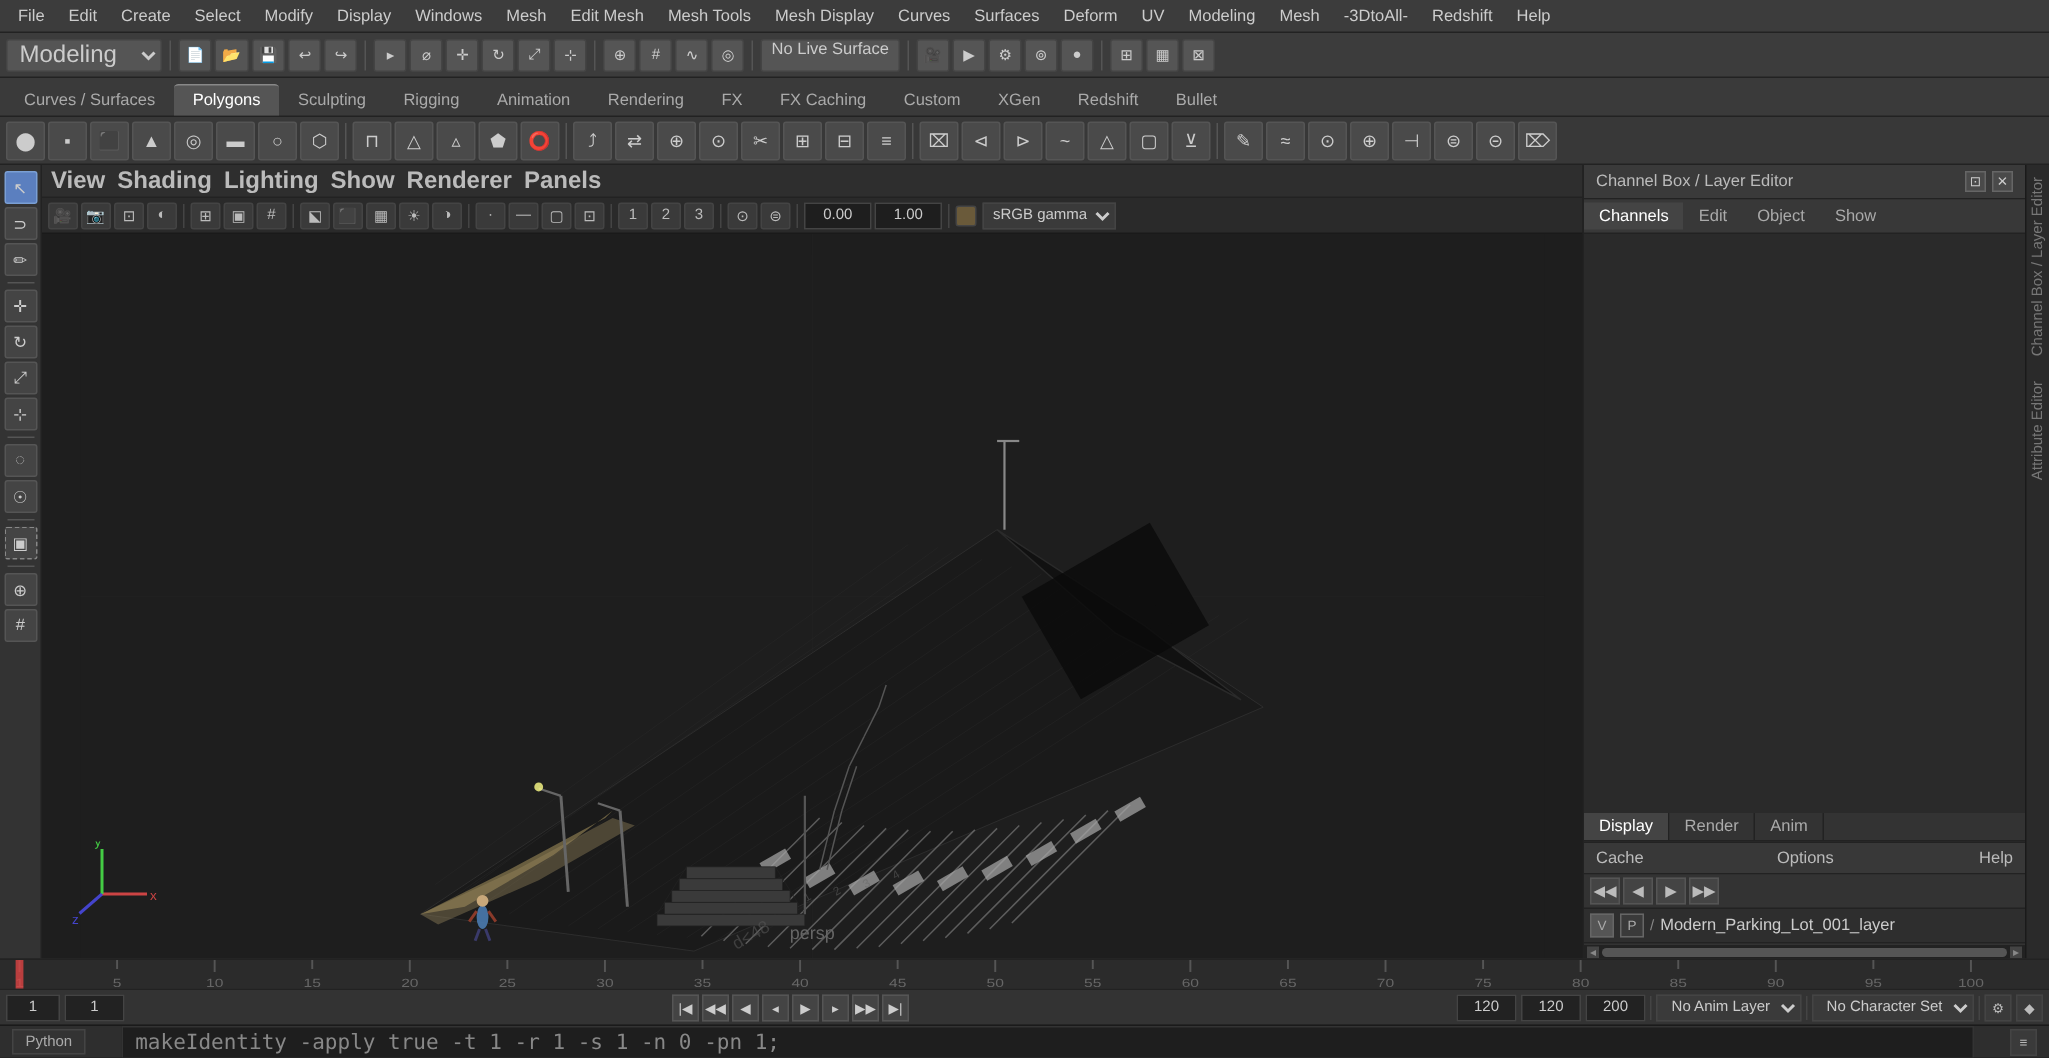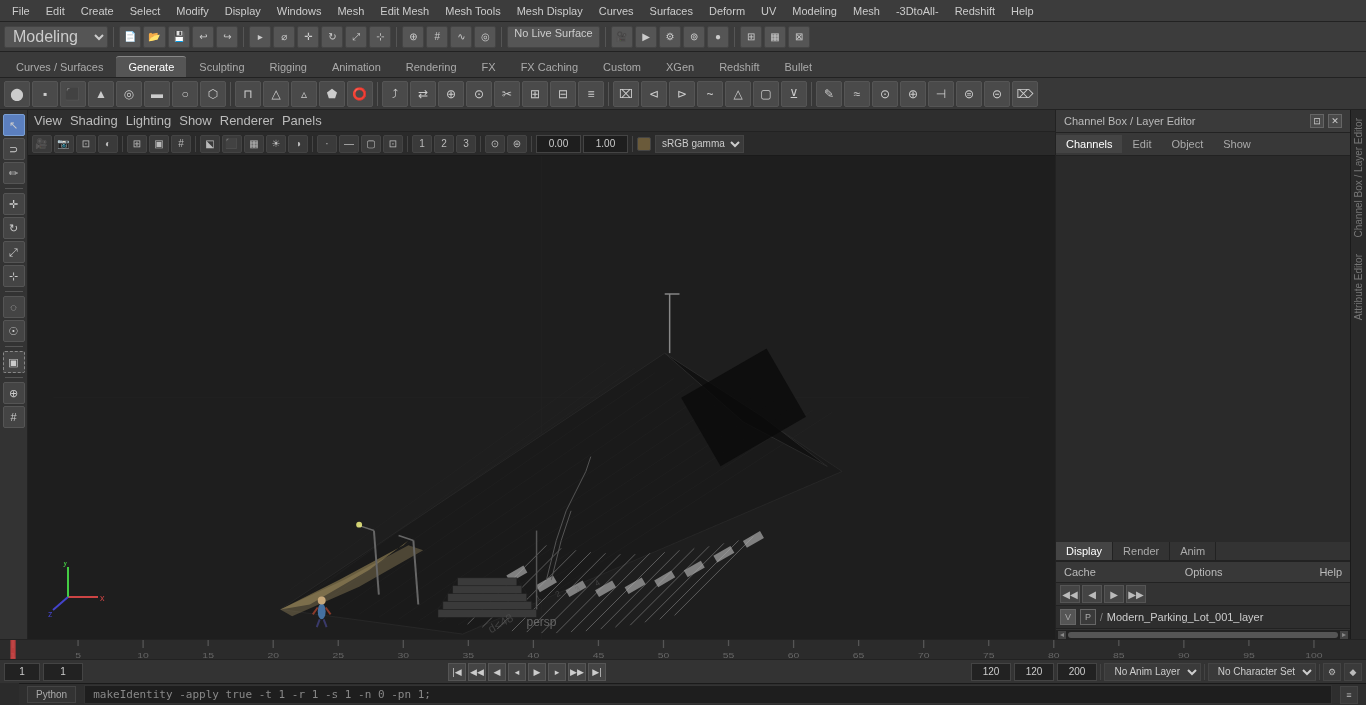--- a/index.html
+++ b/index.html
@@ -178,21 +178,21 @@
     
     #viewport-topbar {
       background: #2e2e2e;
       height: 22px;
       display: flex;
       align-items: center;
       padding: 0 6px;
       gap: 8px;
       border-bottom: 1px solid #222;
     }
-    .vp-menu { color: #bbb; cursor: pointer; font-size: 13px; }
+    .vp-menu { color: #bbb; cursor: pointer; font-size: 16px; font-weight: bold; }
     #viewport-icon-bar {
       background: #2a2a2a;
       height: 24px;
       display: flex;
       align-items: center;
       padding: 0 4px;
       gap: 2px;
       border-bottom: 1px solid #1a1a1a;
     }
     .vp-icon-btn {
@@ -429,24 +429,23 @@
       color: #bbb;
     }
 
     
     #python-bar {
       height: 22px;
       background: #2e2e2e;
       display: flex;
       align-items: center;
       padding: 0 8px;
-      gap: 8px;
+      gap: 24px;
       flex-shrink: 0;
       border-top: 1px solid #1a1a1a;
-      margin-left: 19px;
     }
 
     
     #timeline-row {
       height: 20px;
       background: #2b2b2b;
       border-top: 1px solid #222;
       position: relative;
       overflow: hidden;
       flex-shrink: 0;
@@ -565,21 +564,21 @@
   <div class="toolbar-btn">⊚</div>
   <div class="toolbar-btn">●</div>
   <div class="toolbar-separator"></div>
   <div class="toolbar-btn">⊞</div>
   <div class="toolbar-btn">▦</div>
   <div class="toolbar-btn">⊠</div>
 </div>
 
 <div id="tab-bar">
   <div class="tab-item">Curves / Surfaces</div>
-  <div class="tab-item active">Generate</div>
+  <div class="tab-item active">Polygons</div>
   <div class="tab-item">Sculpting</div>
   <div class="tab-item">Rigging</div>
   <div class="tab-item">Animation</div>
   <div class="tab-item">Rendering</div>
   <div class="tab-item">FX</div>
   <div class="tab-item">FX Caching</div>
   <div class="tab-item">Custom</div>
   <div class="tab-item">XGen</div>
   <div class="tab-item">Redshift</div>
   <div class="tab-item">Bullet</div>
@@ -1006,15 +1005,15 @@
   <select class="bottom-dropdown">
     <option>No Character Set</option>
   </select>
   <div class="bottom-separator"></div>
   <div class="status-icon-btn">⚙</div>
   <div class="status-icon-btn">◆</div>
 </div>
 
 <div id="python-bar">
   <div style="background:#333;border:1px solid #444;padding:2px 8px;font-size:10px;color:#aaa;cursor:pointer;">Python</div>
-  <div style="flex:1;background:#1e1e1e;border:1px solid #333;padding:2px 8px;font-size:11px;color:#888;font-family:monospace;">makeIdentity -apply true -t 1 -r 1 -s 1 -n 0 -pn 1;</div>
+  <div style="flex:1;background:#1e1e1e;border:1px solid #333;padding:2px 8px;font-size:14px;color:#888;font-family:monospace;">makeIdentity -apply true -t 1 -r 1 -s 1 -n 0 -pn 1;</div>
   <div class="status-icon-btn">≡</div>
 </div>
 
 </body></html>

